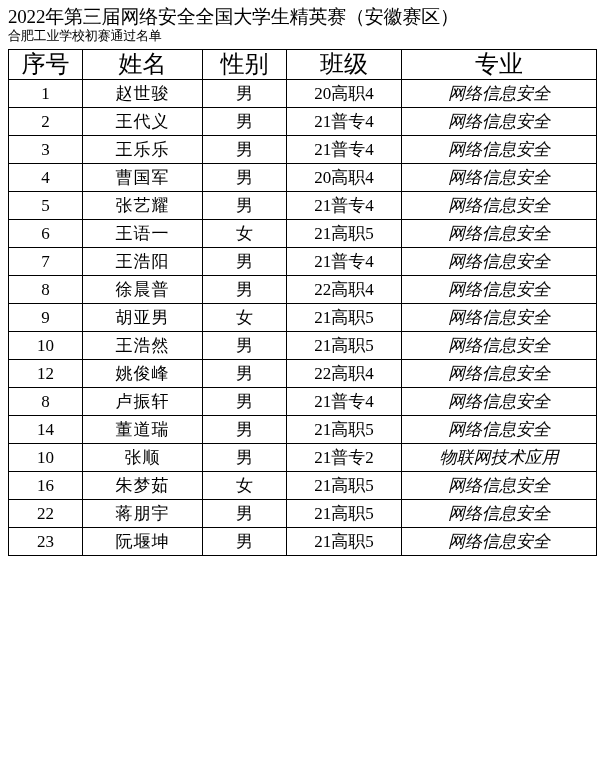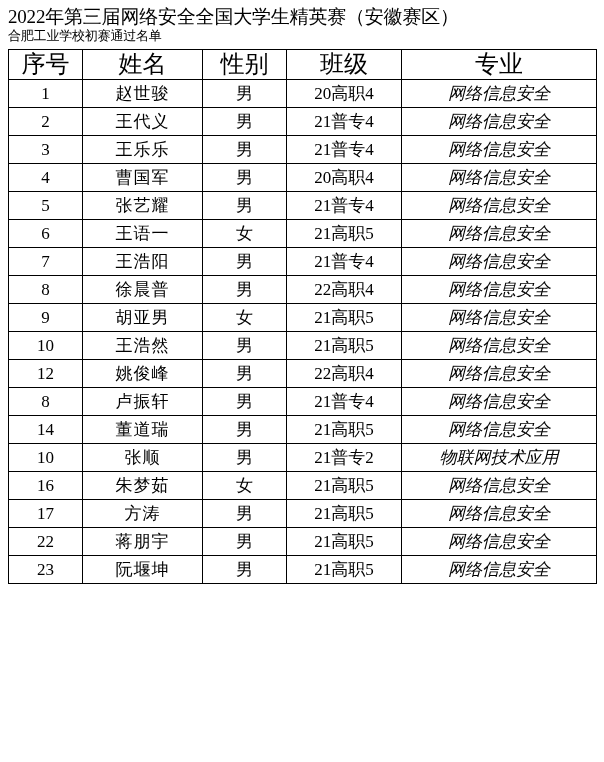--- a/index.html
+++ b/index.html
@@ -203,27 +203,20 @@
         <td class="major">物联网技术应用</td>
       </tr>
       <tr>
         <td>16</td>
         <td class="name">朱梦茹</td>
         <td class="sex">女</td>
         <td>21高职5</td>
         <td class="major">网络信息安全</td>
       </tr>
       <tr>
-        <td>17</td>
-        <td class="name">方涛</td>
-        <td class="sex">男</td>
-        <td>21高职5</td>
-        <td class="major">网络信息安全</td>
-      </tr>
-      <tr>
         <td>22</td>
         <td class="name">蒋朋宇</td>
         <td class="sex">男</td>
         <td>21高职5</td>
         <td class="major">网络信息安全</td>
       </tr>
       <tr>
         <td>23</td>
         <td class="name">阮堰坤</td>
         <td class="sex">男</td>

